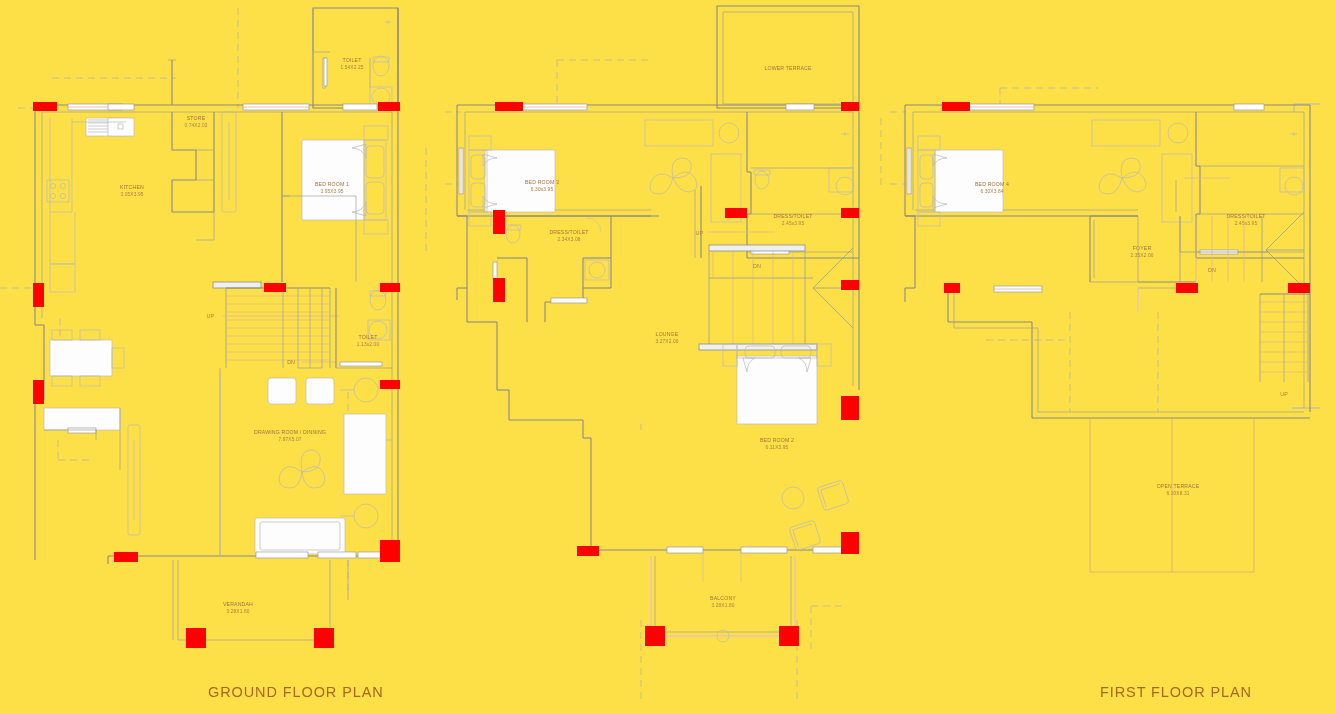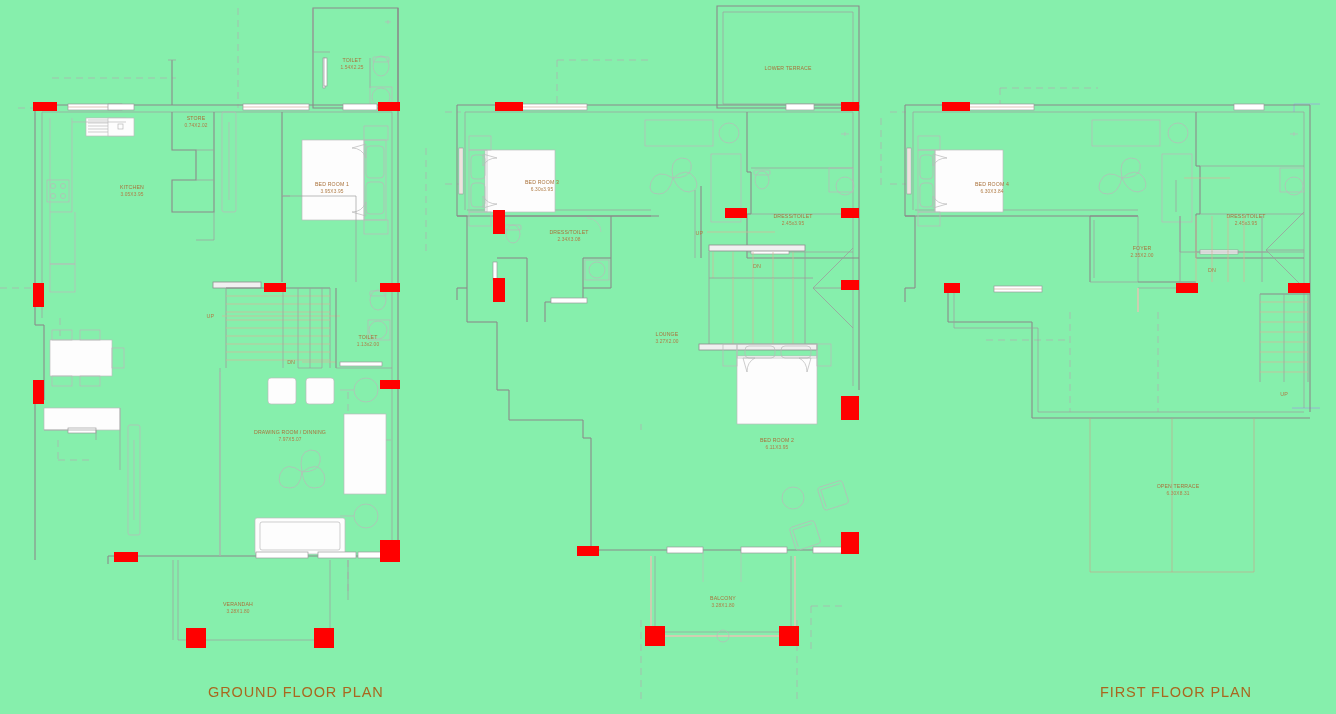--- a/index.html
+++ b/index.html
@@ -2,21 +2,21 @@
 <html><head>
 <meta charset="utf-8">
 <style>
   * { margin:0; padding:0; box-sizing:border-box; }
   html, body {
     width:1336px; height:714px;
     background:#ffffff;
     font-family:"Liberation Sans", sans-serif;
     overflow:hidden;
   }
-  #sheet { position:relative; width:1336px; height:714px; background:#86efac; }
+  #sheet { position:relative; width:1336px; height:714px; background:#fde047; }
   .plan { position:absolute; top:0; height:714px; }
   #plan-ground { left:0;   width:448px; }
   #plan-first  { left:445px; width:446px; }
   #plan-second { left:890px; width:446px; }
   svg { display:block; width:100%; height:100%; }
 
   
   .wall       { fill:none; stroke:#8a8a8a; stroke-width:1.1; }
   .wall-thin  { fill:none; stroke:#9e9e9e; stroke-width:0.7; }
   .furn       { fill:none; stroke:#b9b9b9; stroke-width:0.7; }

